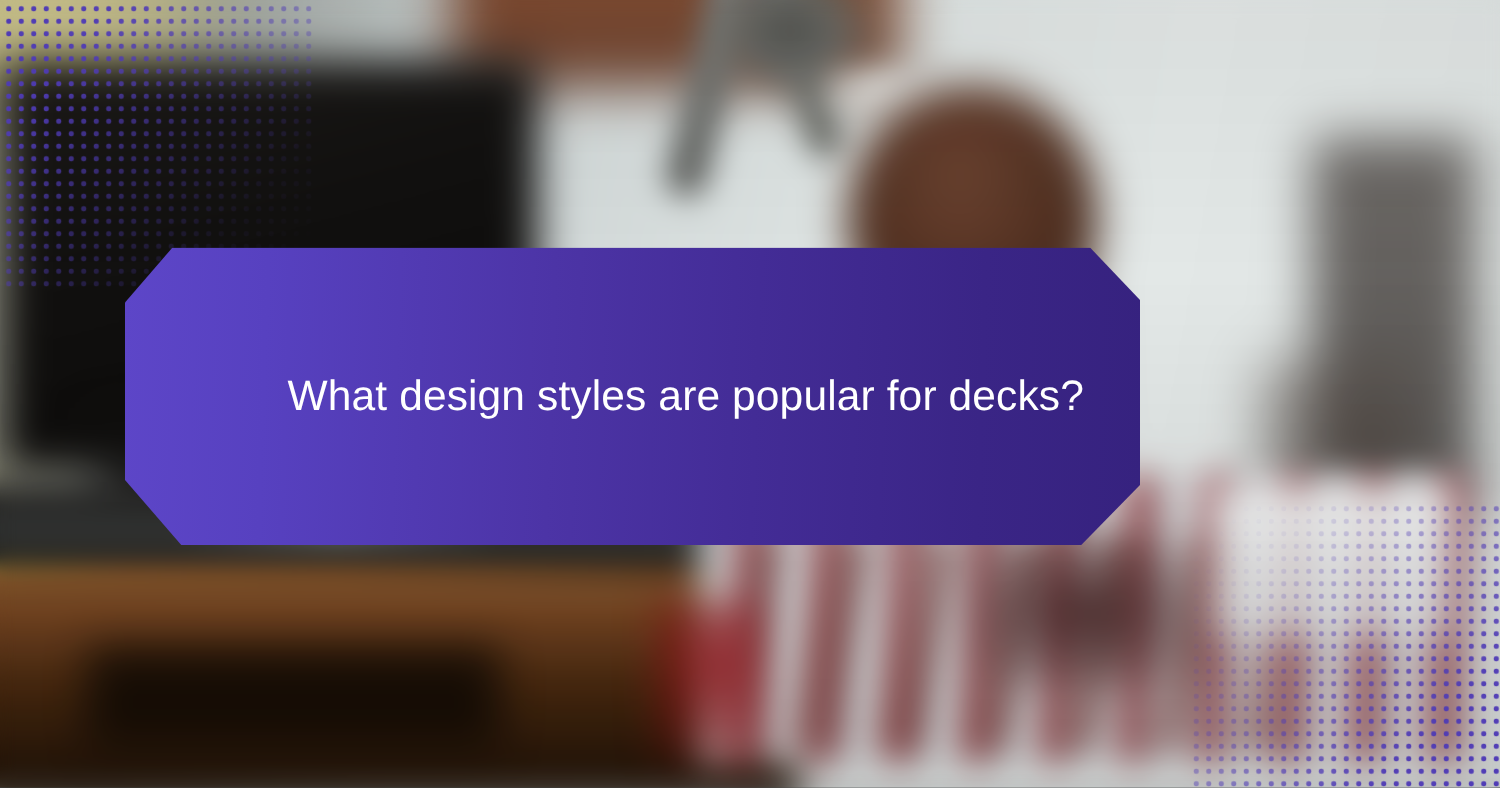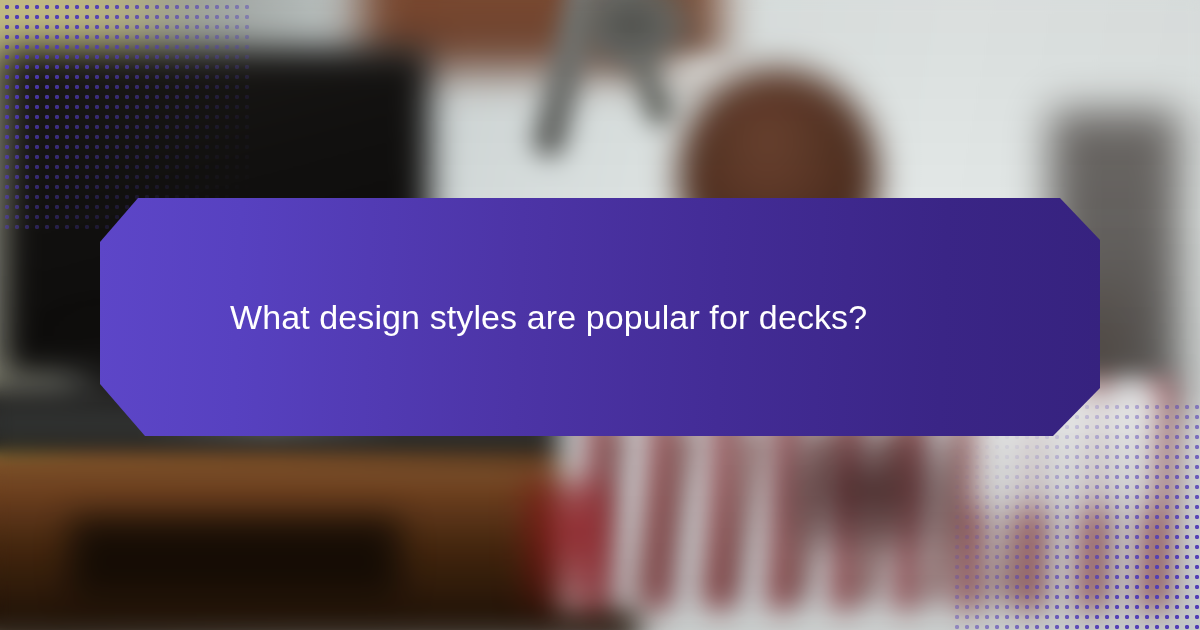--- a/index.html
+++ b/index.html
@@ -307,21 +307,21 @@
     width: 250px; height: 230px;
     -webkit-mask-image: linear-gradient(-46deg, rgba(0,0,0,1) 0%, rgba(0,0,0,0.95) 22%, rgba(0,0,0,0.45) 52%, rgba(0,0,0,0.08) 76%, rgba(0,0,0,0) 92%);
             mask-image: linear-gradient(-46deg, rgba(0,0,0,1) 0%, rgba(0,0,0,0.95) 22%, rgba(0,0,0,0.45) 52%, rgba(0,0,0,0.08) 76%, rgba(0,0,0,0) 92%);
   }
 
   
   .banner {
     position: absolute;
     left: 100px;
     top: 198px;
-    width: 1000px;
+    width: 812px;
     height: 238px;
     background: linear-gradient(92deg,
         #5d46c8 0%,
         #5741c0 14%,
         #4c34a6 42%,
         #432c96 62%,
         #3a2586 84%,
         #36227f 100%);
     -webkit-clip-path: polygon(38px 0, calc(100% - 40px) 0, 100% 42px, 100% calc(100% - 48px), calc(100% - 47px) 100%, 45px 100%, 0 186px, 0 44px);
             clip-path: polygon(38px 0, calc(100% - 40px) 0, 100% 42px, 100% calc(100% - 48px), calc(100% - 47px) 100%, 45px 100%, 0 186px, 0 44px);

